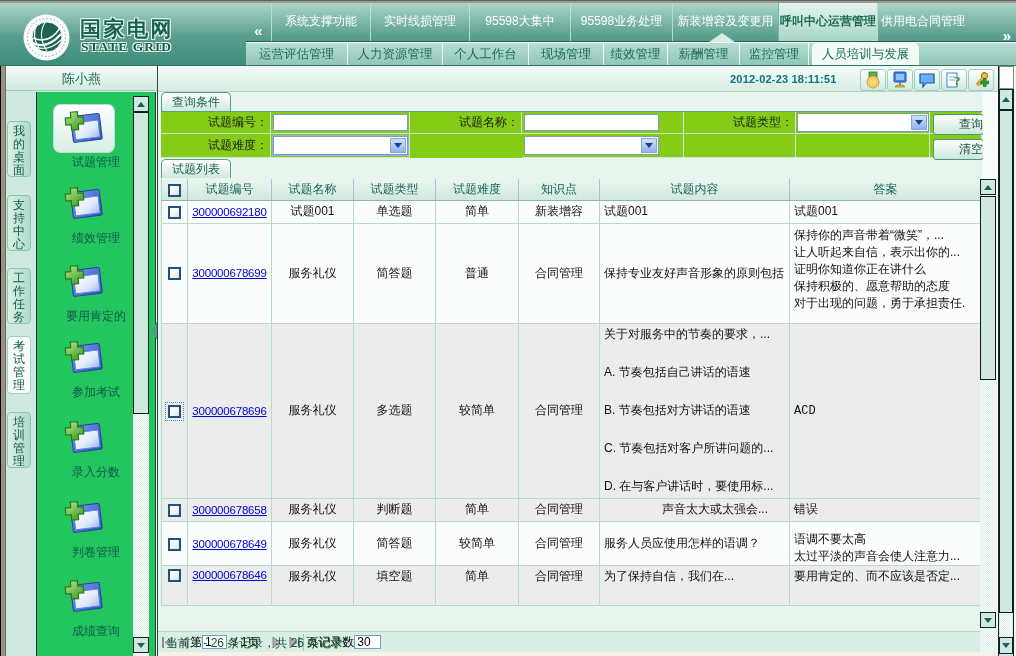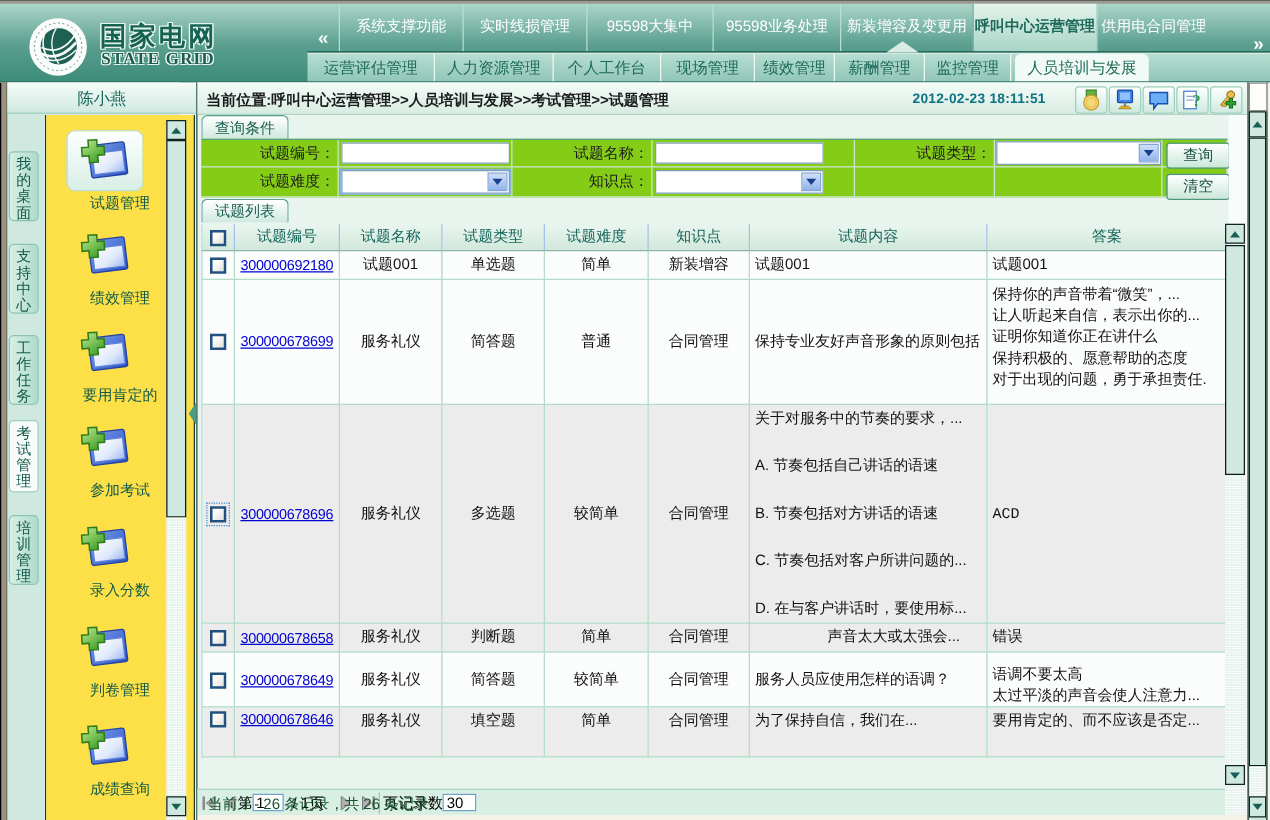--- a/index.html
+++ b/index.html
@@ -26,21 +26,21 @@
 .n2tab.act{background:#f2faf6;border-radius:5px 5px 0 0;border-right:none;margin:0}
 #hdrbotline{left:0;top:65px;width:1016px;height:1px;background:#2f7261}
 
 #leftstrip{left:0;top:66px;width:6px;height:590px;background:#9a9382;border-right:1px solid #6f6a5c;box-shadow:inset 1px 0 0 #000}
 #sidebar{left:6px;top:66px;width:138px;height:590px;background:#cfe9e0}
 #userbar{left:0px;top:0px;width:151px;height:25px;background:linear-gradient(#f6fcf9,#cfe9df);border-bottom:1px solid #9fcfc0;color:#17655a;text-align:center;line-height:25px;font-size:13px}
 #vtabs{left:0;top:26px;width:25px;height:564px}
 .vtab{position:absolute;left:1px;width:24px;background:linear-gradient(90deg,#d8efe6,#aedcca);border:1px solid #8cc4b4;border-radius:4px;color:#155a4c;font-size:12px;text-align:center;padding-top:3px;line-height:13px;word-break:break-all}
 .vtab.act{background:#f7fcfa;border-color:#9fcfc0}
 #vtabline{left:30px;top:26px;width:1px;height:564px;background:#223833}
-#iconpanel{left:31px;top:26px;width:119px;height:564px;background:#fde047;border-right:1px solid #223833}
+#iconpanel{left:31px;top:26px;width:119px;height:564px;background:#22c55e;border-right:1px solid #223833}
 .sicon{position:absolute;left:26px;width:46px;height:40px}
 .slab{position:absolute;width:118px;text-align:center;color:#115a4a;font-size:12px}
 #selbox{position:absolute;left:16px;top:12px;width:62px;height:49px;border:1px solid #bcded0;border-radius:7px;background:linear-gradient(#fdfffe,#d8efe5)}
 
 #sscroll{left:127px;top:30px;width:16px;height:557px}
 .scup,.scdn{position:absolute;left:0;width:16px;height:16px;background:#cfe8e0;border:1px solid #11241f;display:flex;align-items:center;justify-content:center}
 .tri-up{width:0;height:0;border-left:4px solid transparent;border-right:4px solid transparent;border-bottom:5px solid #1a5f56}
 .tri-dn{width:0;height:0;border-left:4px solid transparent;border-right:4px solid transparent;border-top:5px solid #1a5f56}
 .thumb{position:absolute;left:0;width:16px;background:#cfe8e0;border:1px solid #0a1f1a}
 .checker{background-image:conic-gradient(#d8ebe5 25%,#fff 25% 50%,#d8ebe5 50% 75%,#fff 75%);background-size:2px 2px}
@@ -53,21 +53,21 @@
 
 .ptab{position:absolute;left:3px;width:70px;height:19px;background:linear-gradient(#ffffff,#cfe9dd);border:1px solid #58a28c;border-bottom:none;border-radius:5px 5px 0 0;color:#1a5e50;text-align:center;line-height:19px;font-size:12px}
 
 #qpanel{left:3px;top:45px;width:821px;height:47px;border-top:1px solid #58a28c;background:#84cc16}
 .qcell{position:absolute;border-right:1px solid #cde5d8;border-bottom:1px solid #cde5d8;display:flex;align-items:center}
 .qlabel{justify-content:flex-end;padding-right:2px;color:#1c1c1c}
 input.txt{width:135px;height:17px;border:1px solid #7f9db9;background:#fff;font-size:12px}
 .sel{position:relative;height:19px;border:1px solid #7f9db9;background:#fff}
 .sel .arr{position:absolute;right:1px;top:1px;bottom:1px;width:16px;background:linear-gradient(#cfe0f8,#8fb4ea);border:1px solid #86a6d8;display:flex;align-items:center;justify-content:center}
 .sel .arr:after{content:"";width:0;height:0;border-left:4px solid transparent;border-right:4px solid transparent;border-top:5px solid #1a3f8f}
-.btn{position:absolute;left:772px;width:51px;height:21px;background:linear-gradient(#ffffff,#cbe7da);border:1px solid #4d9680;border-radius:3px;color:#174f43;font-size:12px;text-align:center;line-height:19px}
+.btn{position:absolute;left:772px;width:51px;height:21px;background:linear-gradient(#ffffff,#cbe7da);border:1px solid #4d9680;border-radius:3px;color:#174f43;font-size:12px;text-align:right;line-height:19px}
 
 #listwrap{left:3px;top:113px;width:821px;height:452px;overflow:hidden}
 table{border-collapse:collapse;table-layout:fixed;width:820px}
 td,th{border:1px solid #b4dcc8;font-size:12px;overflow:hidden;padding:0 4px}
 th{height:21.5px;background:linear-gradient(#e9f6ef,#d2e8dc);color:#17655a;font-weight:normal;border-right:1px solid #a6c0e8;border-top:none;border-bottom:1px solid #8fb8a8}
 td{text-align:center;color:#111;background:#fbfdfc}
 .mono{font-family:"Liberation Mono",monospace;font-size:12px}
 .focusk{outline:1px dotted #4488cc;outline-offset:2px}
 tr.r8 td{padding-top:2px;vertical-align:top}
 tr.g td{background:#ececec}
@@ -205,21 +205,20 @@
     <div class="thumb" style="top:16px;height:302px"></div>
     <div class="checker abs" style="left:0;top:318px;width:16px;height:253px"></div>
     <div class="scdn" style="top:541px">
         <div class="tri-dn"></div>
       </div>
   </div>
 </div>
 
 <div id="main" class="abs">
   <div id="crumb" class="abs">
-    <div id="crumbtext" class="abs">当前位置:呼叫中心运营管理&gt;&gt;人员培训与发展&gt;&gt;考试管理&gt;&gt;试题管理</div>
     <div id="datetext" class="abs">2012-02-23 18:11:51</div>
     <div class="hicon" style="left:702px">
         <svg width="18" height="18" viewBox="0 0 18 18">
           <rect x="5" y="1" width="8" height="6" fill="#5fb040" stroke="#2c7a1a" stroke-width="0.8"></rect>
           <circle cx="9" cy="11" r="6" fill="#f5d878" stroke="#c89b30" stroke-width="1"></circle>
           <circle cx="9" cy="11" r="4" fill="none" stroke="#e8c050" stroke-width="1"></circle>
         </svg>
       </div>
     <div class="hicon" style="left:729px">
         <svg width="18" height="18" viewBox="0 0 18 18">
@@ -269,21 +268,20 @@
           <div class="arr"></div>
         </div>
       </div>
     <div class="qcell" style="left:769px;top:0;width:52px;height:22px"></div>
     <div class="qcell qlabel" style="left:0;top:22px;width:110px;height:24px">试题难度：</div>
     <div class="qcell" style="left:110px;top:22px;width:139px;height:24px">
         <div class="sel" style="width:135px;margin-left:2px;outline:1px solid #86b5e0">
           <div class="arr"></div>
         </div>
       </div>
-    <div class="qcell qlabel" style="left:249px;top:22px;width:112px;height:24px">知识点：</div>
     <div class="qcell" style="left:361px;top:22px;width:162px;height:24px">
         <div class="sel" style="width:135px;margin-left:2px">
           <div class="arr"></div>
         </div>
       </div>
     <div class="qcell" style="left:523px;top:22px;width:112px;height:24px"></div>
     <div class="qcell" style="left:635px;top:22px;width:134px;height:24px"></div>
     <div class="qcell" style="left:769px;top:22px;width:52px;height:24px"></div>
     <div class="btn" style="top:2px">查询</div>
     <div class="btn" style="top:27px">清空</div>

